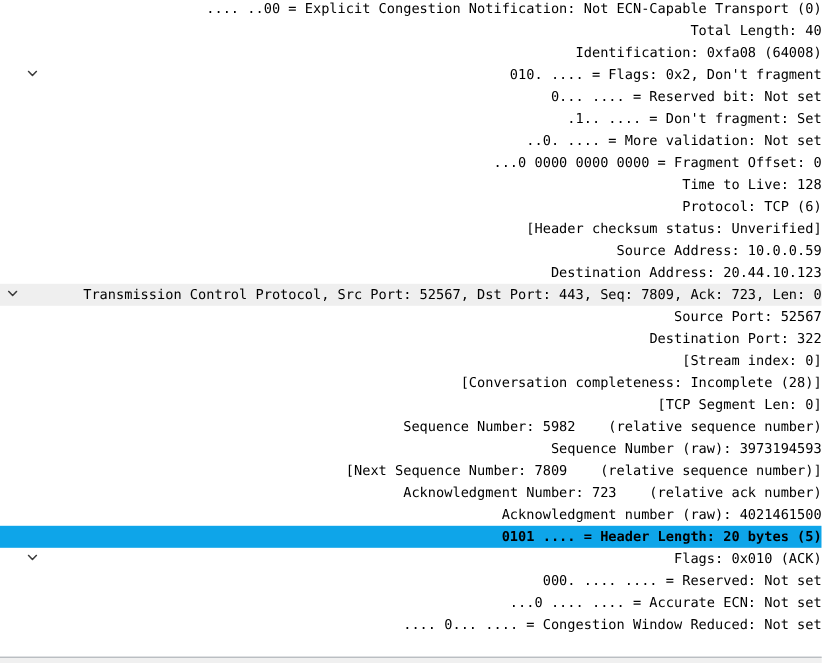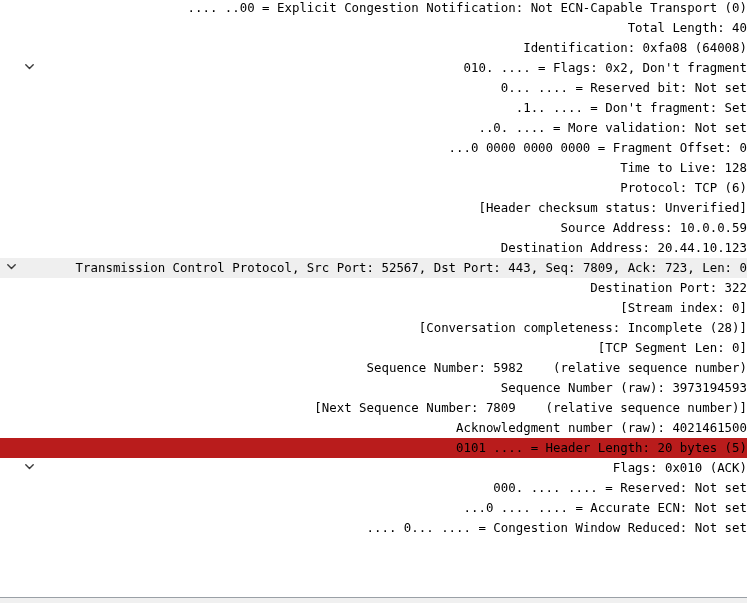--- a/index.html
+++ b/index.html
@@ -25,21 +25,21 @@
 
   .row {
     position: relative;
     height: 20px;
     line-height: 20px;
     white-space: pre;
     font-size: 12.4px;
     color: #000000;
     letter-spacing: 0px;
   }
-  .row.sel-blue  { background: #b91c1c; }
+  .row.sel-blue  { background: #0ea5e9; font-weight: bold; }
   .row.sel-gray  { background: #efefef; }
 
   .twisty {
     position: absolute;
     left: 0;
     top: 0;
     width: 18px;
     height: 20px;
     text-align: center;
     color: #3b3b3b;
@@ -92,27 +92,29 @@
     <div class="row"><span class="label i2">..0. .... = More validation: Not set</span></div>
     <div class="row"><span class="label i1">...0 0000 0000 0000 = Fragment Offset: 0</span></div>
     <div class="row"><span class="label i1">Time to Live: 128</span></div>
     <div class="row"><span class="label i1">Protocol: TCP (6)</span></div>
     <div class="row"><span class="label i1">[Header checksum status: Unverified]</span></div>
     <div class="row"><span class="label i1">Source Address: 10.0.0.59</span></div>
     <div class="row"><span class="label i1">Destination Address: 20.44.10.123</span></div>
     <div class="row sel-gray"><span class="twisty" style="left: 2px;"><svg width="9" height="6" viewBox="0 0 9 6" aria-hidden="true">
           <path d="M0.8 0.8 L4.5 4.6 L8.2 0.8" fill="none" stroke="#3b3b3b" stroke-width="1.4" stroke-linecap="round" stroke-linejoin="round"></path>
         </svg></span><span class="label i0">Transmission Control Protocol, Src Port: 52567, Dst Port: 443, Seq: 7809, Ack: 723, Len: 0</span></div>
+    <div class="row"><span class="label i1">Source Port: 52567</span></div>
     <div class="row"><span class="label i1">Destination Port: 322</span></div>
     <div class="row"><span class="label i1">[Stream index: 0]</span></div>
     <div class="row"><span class="label i1">[Conversation completeness: Incomplete (28)]</span></div>
     <div class="row"><span class="label i1">[TCP Segment Len: 0]</span></div>
     <div class="row"><span class="label i1">Sequence Number: 5982    (relative sequence number)</span></div>
     <div class="row"><span class="label i1">Sequence Number (raw): 3973194593</span></div>
     <div class="row"><span class="label i1">[Next Sequence Number: 7809    (relative sequence number)]</span></div>
+    <div class="row"><span class="label i1">Acknowledgment Number: 723    (relative ack number)</span></div>
     <div class="row"><span class="label i1">Acknowledgment number (raw): 4021461500</span></div>
     <div class="row sel-blue"><span class="label i1">0101 .... = Header Length: 20 bytes (5)</span></div>
     <div class="row"><span class="twisty" style="left: 20px;"><svg width="9" height="6" viewBox="0 0 9 6" aria-hidden="true">
           <path d="M0.8 0.8 L4.5 4.6 L8.2 0.8" fill="none" stroke="#3b3b3b" stroke-width="1.4" stroke-linecap="round" stroke-linejoin="round"></path>
         </svg></span><span class="label i1">Flags: 0x010 (ACK)</span></div>
     <div class="row"><span class="label i2">000. .... .... = Reserved: Not set</span></div>
     <div class="row"><span class="label i3">...0 .... .... = Accurate ECN: Not set</span></div>
     <div class="row"><span class="label i2">.... 0... .... = Congestion Window Reduced: Not set</span></div>
   </div>
 

